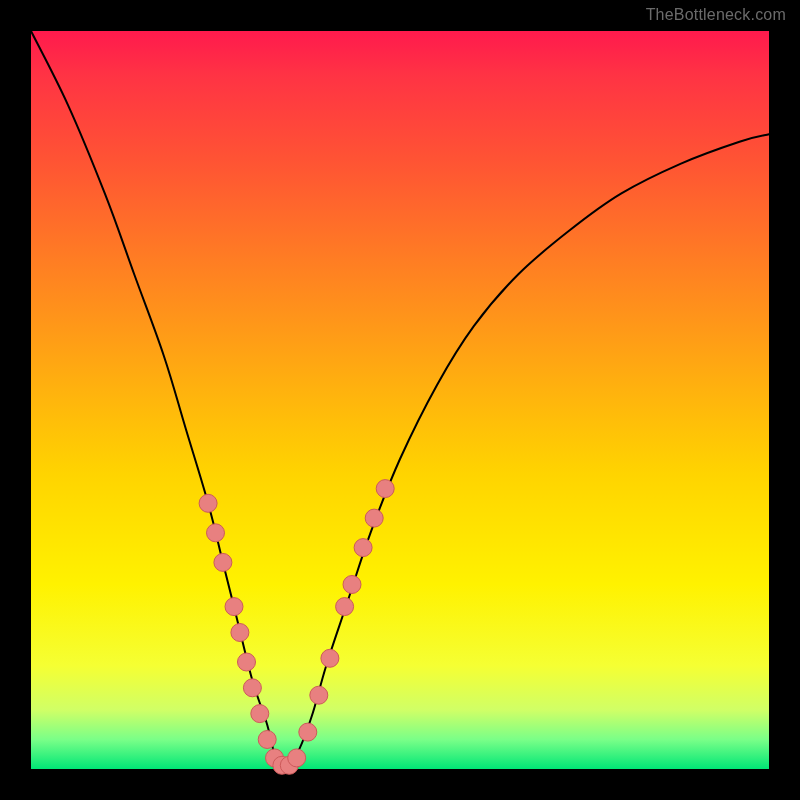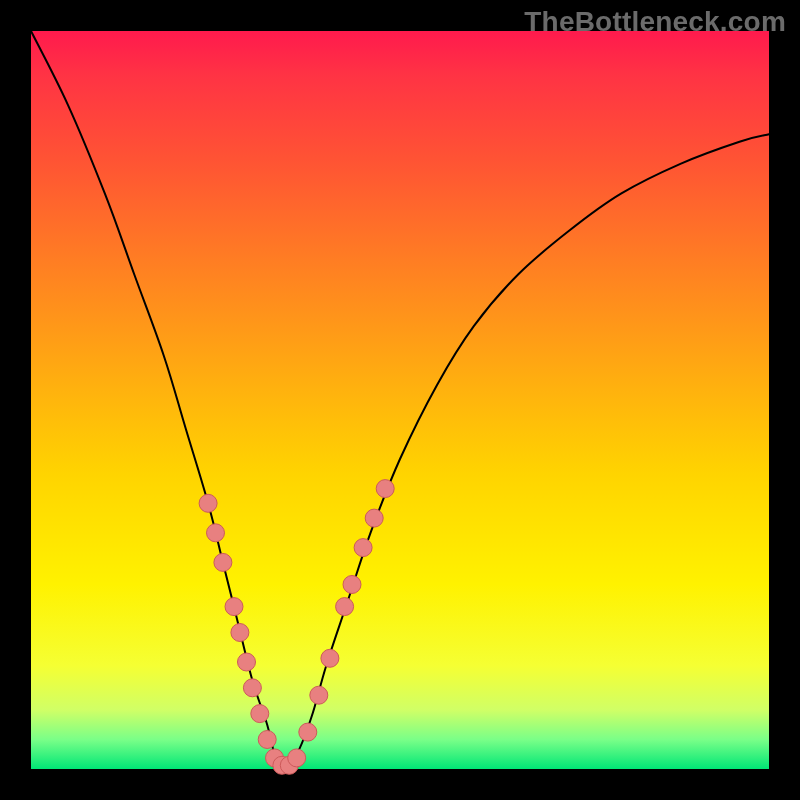--- a/index.html
+++ b/index.html
@@ -28,22 +28,22 @@
       #f5ff33 86%,
       #d0ff66 92%,
       #7aff88 96%,
       #00e676 100%);
   }
   .watermark {
     position: absolute;
     top: 6px;
     right: 14px;
     color: #6b6b6b;
-    font-size: 28px;
-    font-weight: 700;
+    font-size: 16px;
+    font-weight: 400;
     letter-spacing: 0.2px;
     user-select: none;
   }
   svg.curve {
     position: absolute;
     left: 31px;
     top: 31px;
     width: 738px;
     height: 738px;
     overflow: visible;

